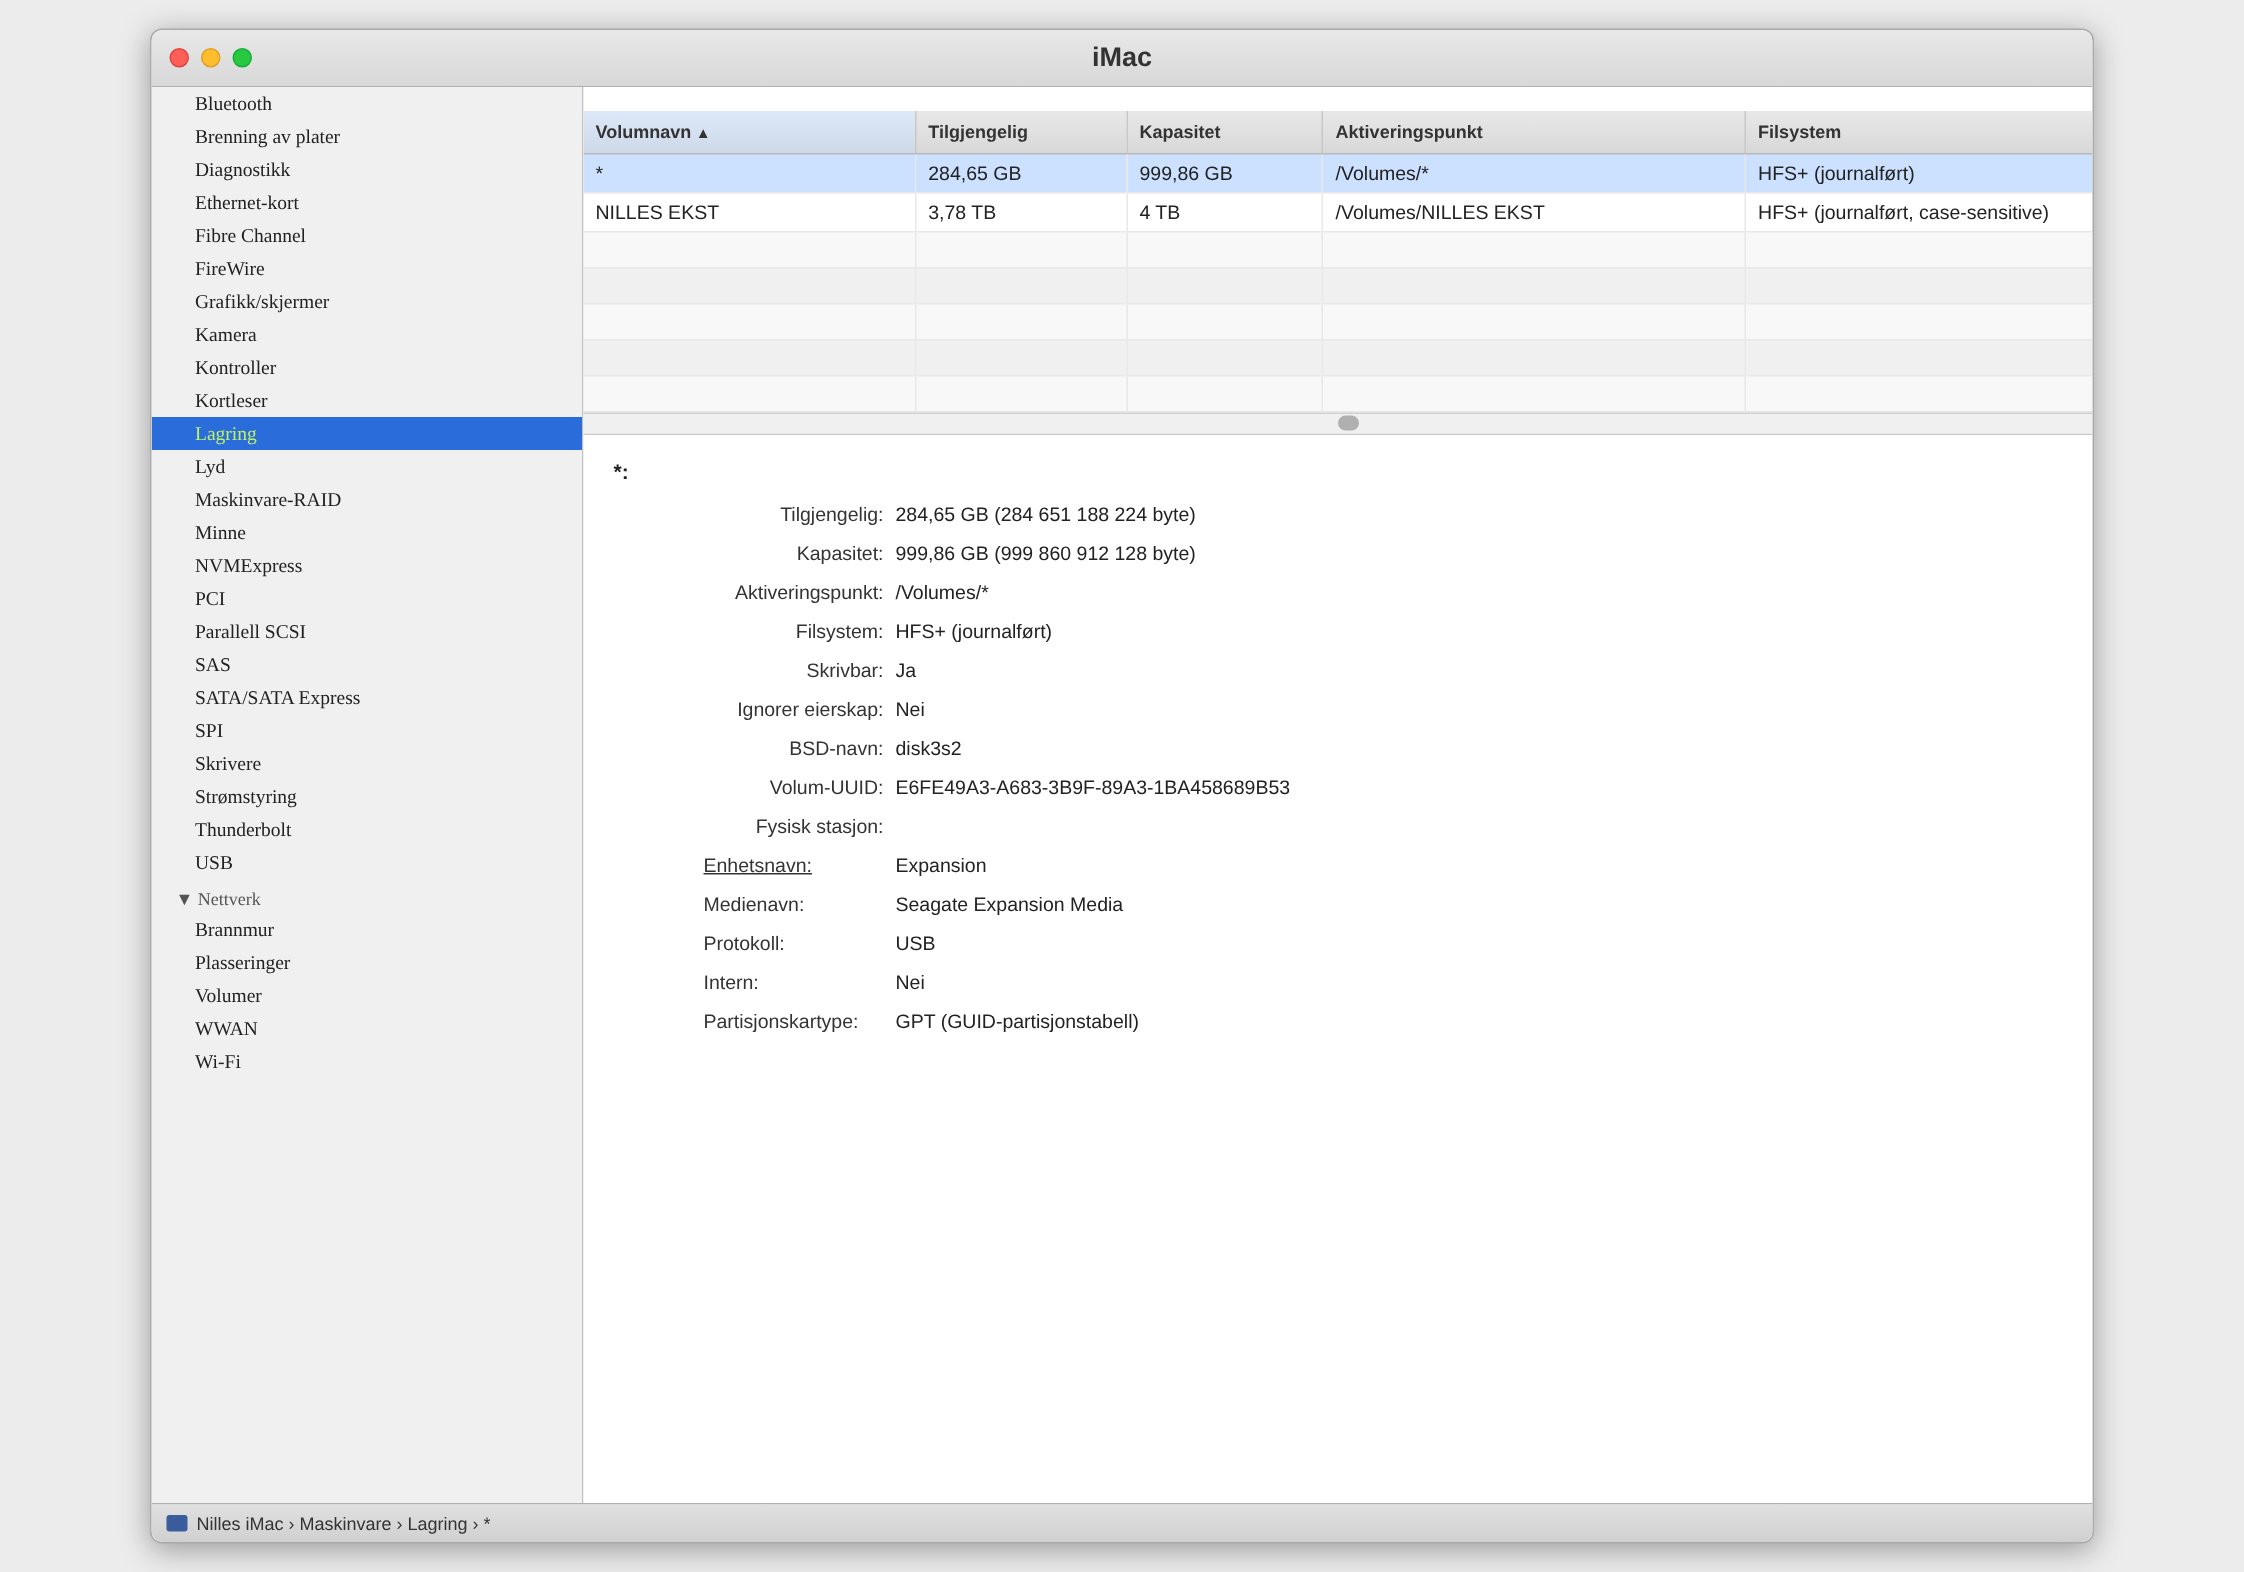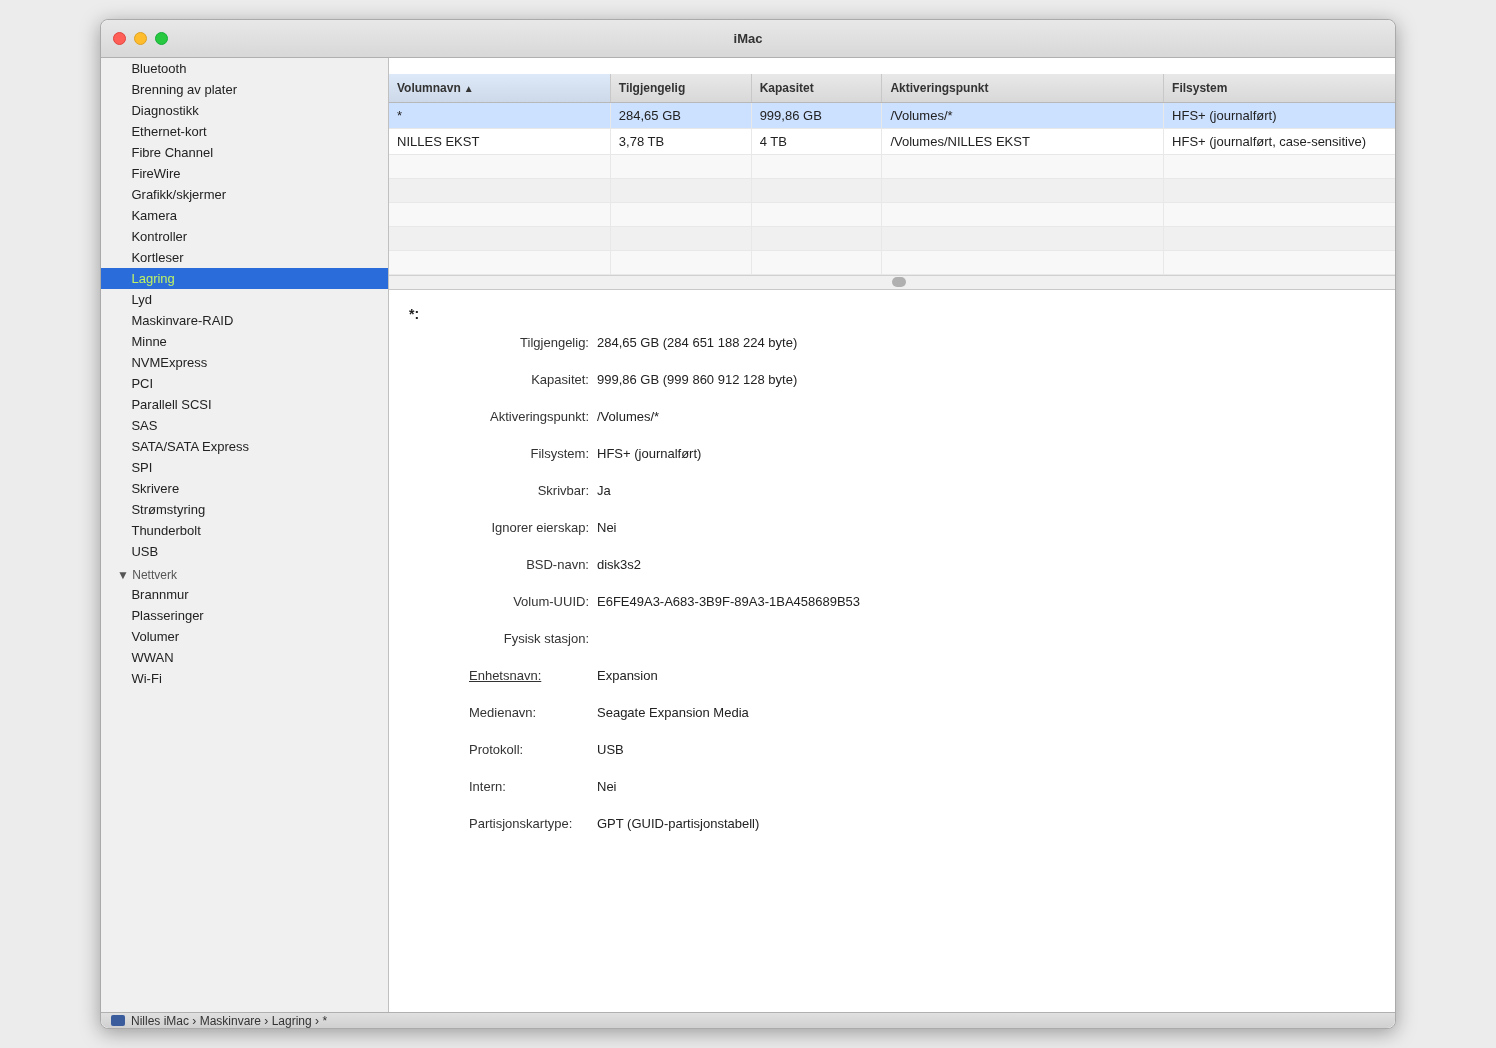--- a/index.html
+++ b/index.html
@@ -53,21 +53,21 @@
     }
 
     .tl-close { background: #ff5f57; border: 1px solid #e0443e; }
     .tl-minimize { background: #ffbd2e; border: 1px solid #dea123; }
     .tl-maximize { background: #28c941; border: 1px solid #14ae39; }
 
     .title-text {
       position: absolute;
       left: 50%;
       transform: translateX(-50%);
-      font-size: 13px;
+      font-size: 18px;
       font-weight: 600;
       color: #333;
     }
 
     
     .main-layout {
       display: flex;
       flex: 1;
       overflow: hidden;
     }
@@ -80,20 +80,21 @@
       overflow-y: auto;
       flex-shrink: 0;
     }
 
     .sidebar-item {
       padding: 3px 16px;
       cursor: pointer;
       color: #222;
       font-size: 13px;
       white-space: nowrap;
+      font-family: Liberation Serif, serif;
     }
 
     .sidebar-item.active {
       background: #2b6cdb;
       color: #bef264;
     }
 
     .sidebar-item.category {
       font-size: 12px;
       color: #555;
@@ -205,40 +206,40 @@
     .detail-title {
       font-size: 14px;
       font-weight: 600;
       color: #222;
       margin-bottom: 12px;
     }
 
     .detail-grid {
       display: grid;
       grid-template-columns: 180px 1fr;
-      gap: 20px 8px;
+      gap: 9px 8px;
       font-size: 13px;
       color: #222;
     }
 
     .detail-label {
       text-align: right;
       color: #333;
       font-weight: 400;
       padding: 1px 0;
     }
 
     .detail-value {
       color: #222;
       padding: 1px 0;
     }
 
     
     .statusbar {
-      height: 16px;
+      height: 26px;
       background: linear-gradient(to bottom, #e0e0e0, #d0d0d0);
       border-top: 1px solid #b0b0b0;
       display: flex;
       align-items: center;
       padding: 0 10px;
       font-size: 12px;
       color: #333;
       flex-shrink: 0;
       border-radius: 0 0 8px 8px;
     }

